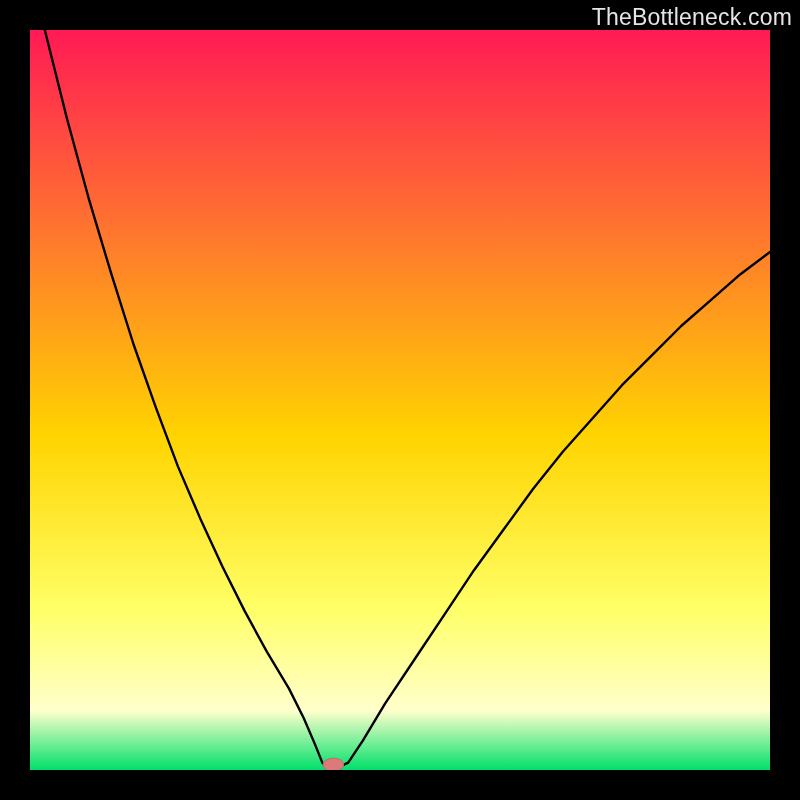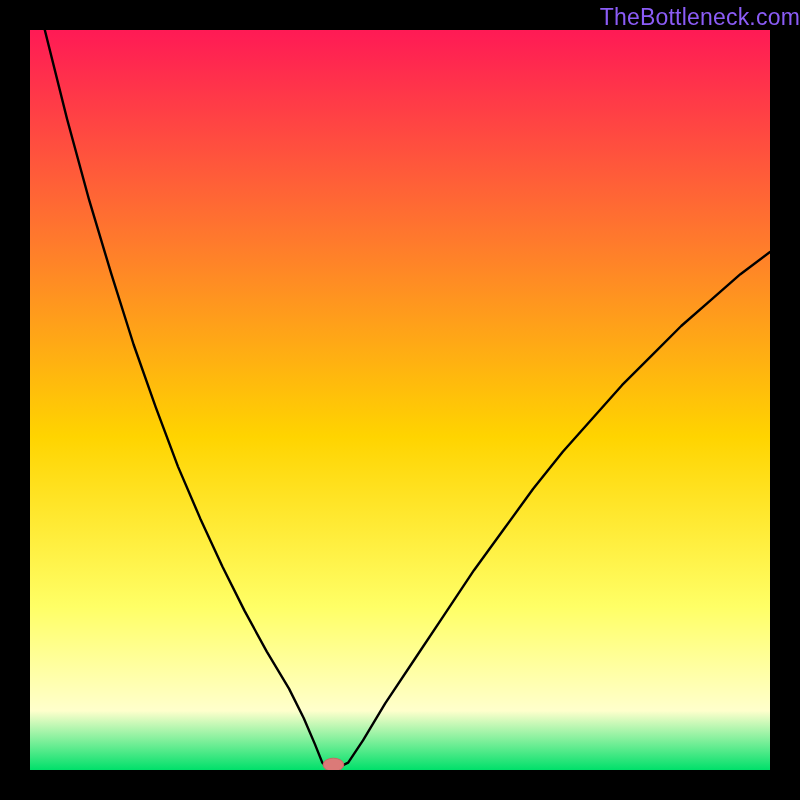--- a/index.html
+++ b/index.html
@@ -22,22 +22,22 @@
   .plot {
     position: absolute;
     left: 0;
     top: 0;
     width: 740px;
     height: 740px;
   }
   .watermark {
     position: absolute;
     top: 4px;
-    right: 0;
-    color: #8b5cf6;
+    right: 8px;
+    color: #e5e5e5;
     font-size: 23px;
     font-weight: 400;
     letter-spacing: 0.2px;
   }
   svg { display: block; }
 </style>
 </head>
 <body>
 
 <div class="frame">

